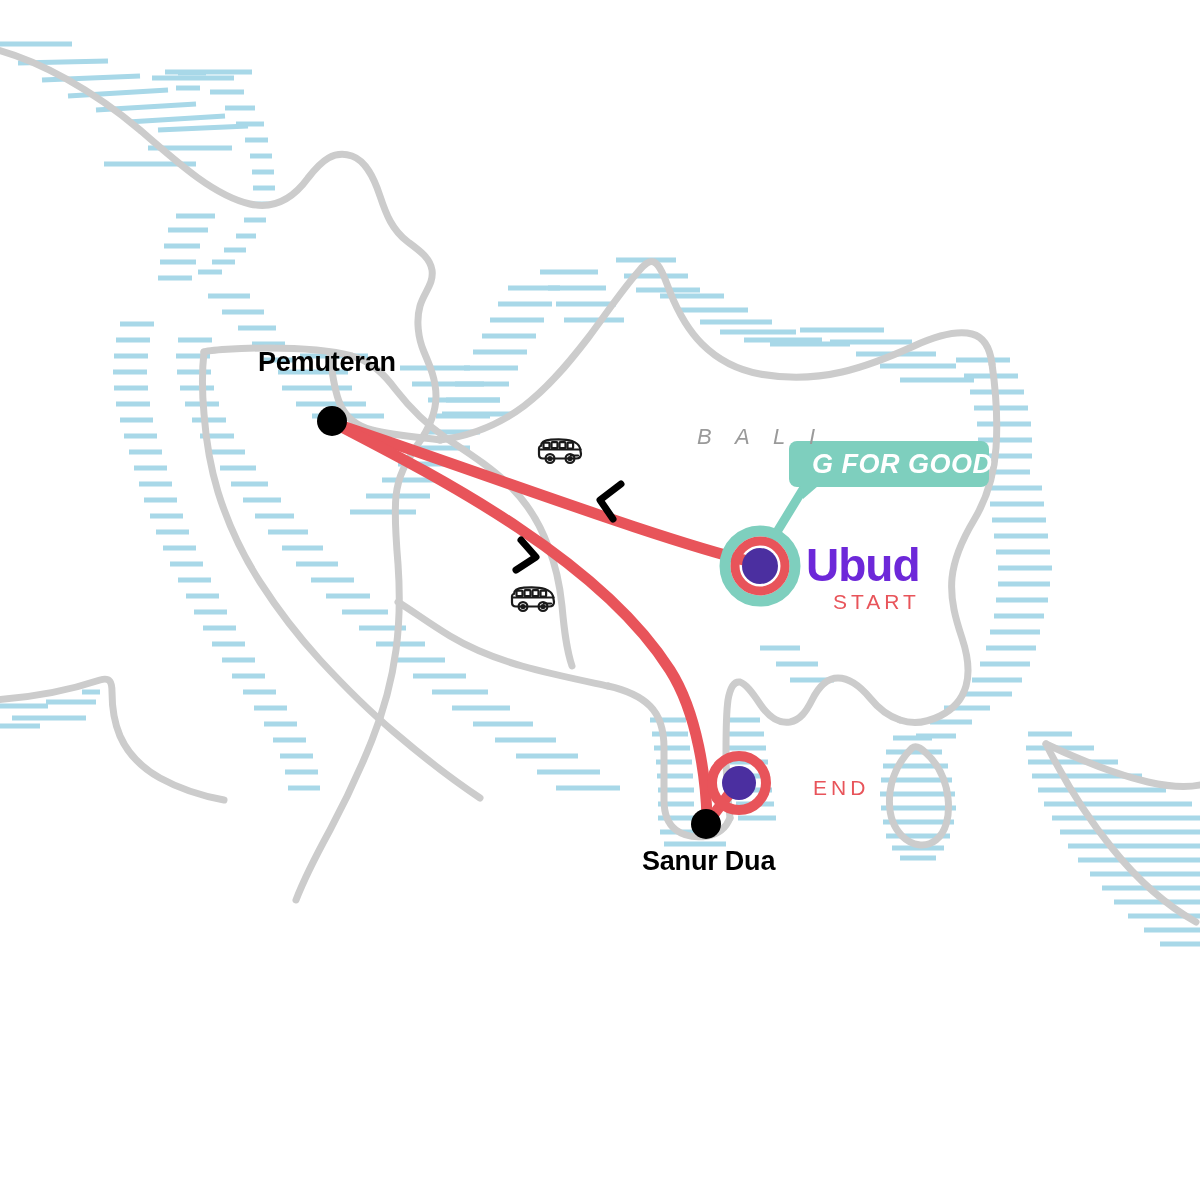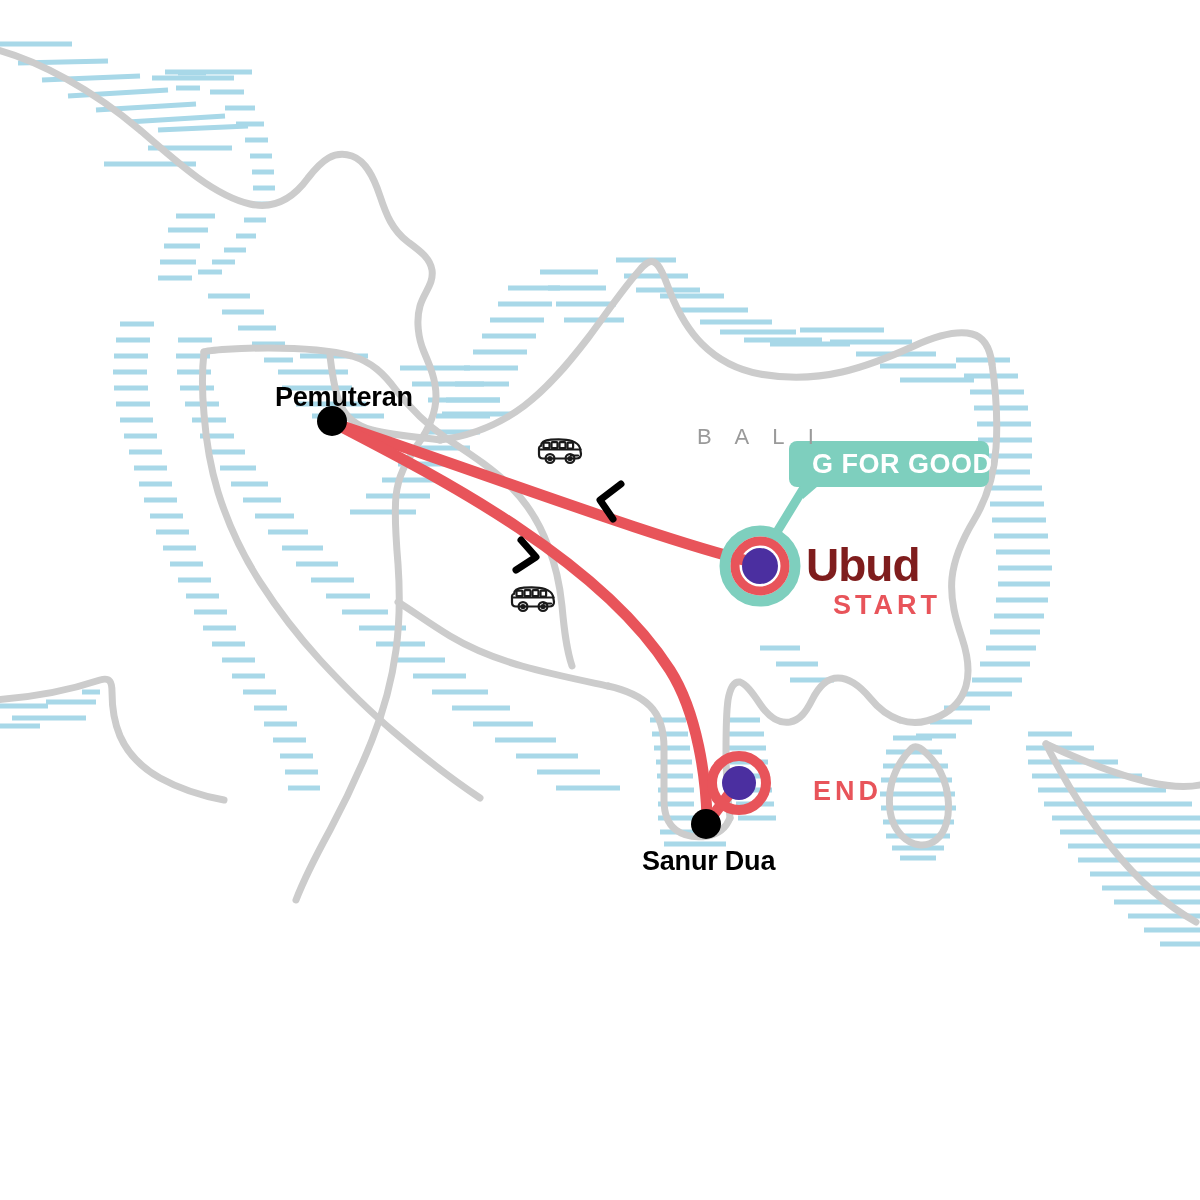--- a/index.html
+++ b/index.html
@@ -35,40 +35,42 @@
   }
   .city-label {
     font-size: 27px;
     font-weight: bold;
     color: #000000;
     letter-spacing: -0.2px;
   }
   .stop-label-big {
     font-size: 46px;
     font-weight: bold;
-    color: #7f1d1d;
+    color: #6d28d9;
     letter-spacing: -1px;
   }
   .stop-sub {
-    font-size: 27px;
-    font-weight: bold;
+    font-size: 21px;
+    font-weight: normal;
     color: #e8545a;
     letter-spacing: 4px;
   }
   .region-label {
     font-size: 22px;
     font-weight: normal;
     color: #9a9a9a;
     letter-spacing: 9px;
+    font-style: italic;
   }
   .badge-text {
     font-size: 27px;
     font-weight: bold;
     color: #ffffff;
     letter-spacing: 0.5px;
+    font-style: italic;
   }
 </style>
 </head>
 <body>
 
 <div id="map-root">
 
   <svg id="map-svg" viewBox="0 0 1200 1200">
     <defs>
       
@@ -491,21 +493,21 @@
     <g>
       <rect x="789" y="441" width="200" height="46" rx="8" fill="#7ecfbe"></rect>
       <path d="M 800,486 L 818,486 L 803,499 Z" fill="#7ecfbe"></path>
     </g>
   </svg>
 
   <div class="lbl region-label" style="left:697px; top:424px;">B A L I</div>
 
   <div class="lbl badge-text" style="left:812px; top:449px;">G FOR GOOD</div>
 
-  <div class="lbl city-label" style="left:258px; top:382px;margin-left:17px;">Pemuteran</div>
+  <div class="lbl city-label" style="left:258px; top:347px;">Pemuteran</div>
 
   <div class="lbl stop-label-big" style="left:806px; top:538px;">Ubud</div>
   <div class="lbl stop-sub" style="left:833px; top:590px;">START</div>
 
   <div class="lbl stop-sub" style="left:813px; top:776px;">END</div>
 
   <div class="lbl city-label" style="left:642px; top:846px;">Sanur Dua</div>
 
 </div>
 

